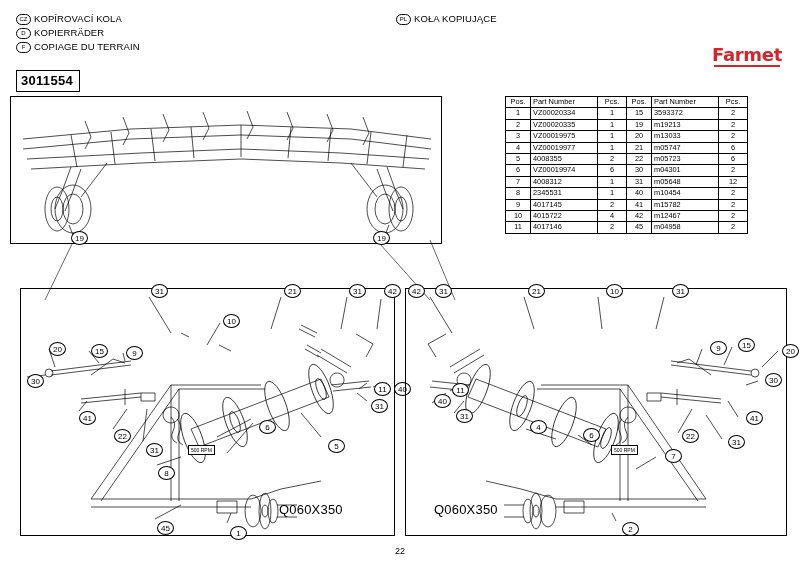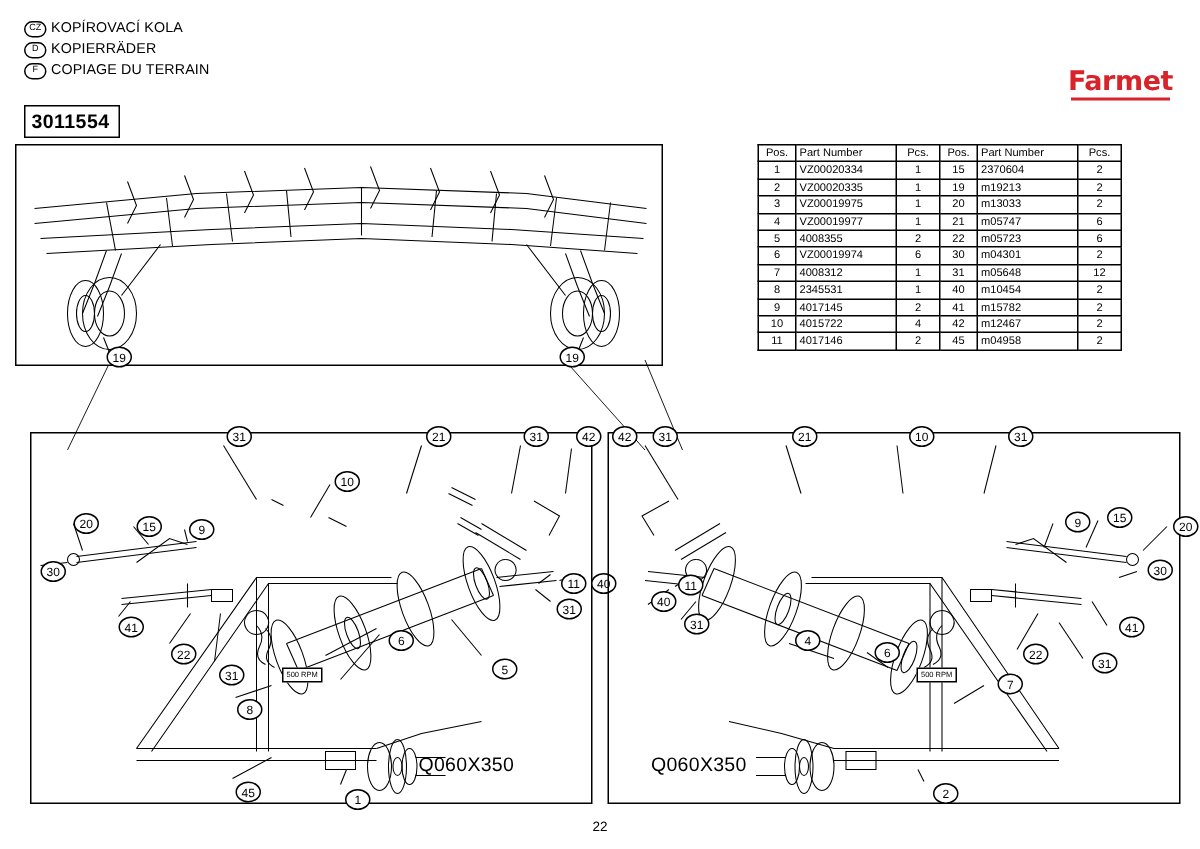--- a/index.html
+++ b/index.html
@@ -164,20 +164,24 @@
         <span class="lang-code">D</span>
         <span class="lang-text">KOPIERRÄDER</span>
       </div>
       <div class="lang-row">
         <span class="lang-code">F</span>
         <span class="lang-text">COPIAGE DU TERRAIN</span>
       </div>
     </div>
 
     <div class="lang-col col2">
+      <div class="lang-row">
+        <span class="lang-code">PL</span>
+        <span class="lang-text">KOŁA KOPIUJĄCE</span>
+      </div>
     </div>
 
     <div class="partno-box">3011554</div>
 
     <div class="logo">
       <div class="logo-text">Farmet</div>
       <div class="logo-underline"></div>
     </div>
   </div>
 
@@ -191,21 +195,21 @@
         <th class="c-pn">Part Number</th>
         <th class="c-pcs">Pcs.</th>
       </tr>
     </thead>
     <tbody id="parts-body">
         <tr>
           <td class="c-pos">1</td>
           <td class="c-pn">VZ00020334</td>
           <td class="c-pcs">1</td>
           <td class="c-pos">15</td>
-          <td class="c-pn">2370604</td>
+          <td class="c-pn">3593372</td>
           <td class="c-pcs">2</td>
         </tr>
         <tr>
           <td class="c-pos">2</td>
           <td class="c-pn">VZ00020335</td>
           <td class="c-pcs">1</td>
           <td class="c-pos">19</td>
           <td class="c-pn">m19213</td>
           <td class="c-pcs">2</td>
         </tr>

